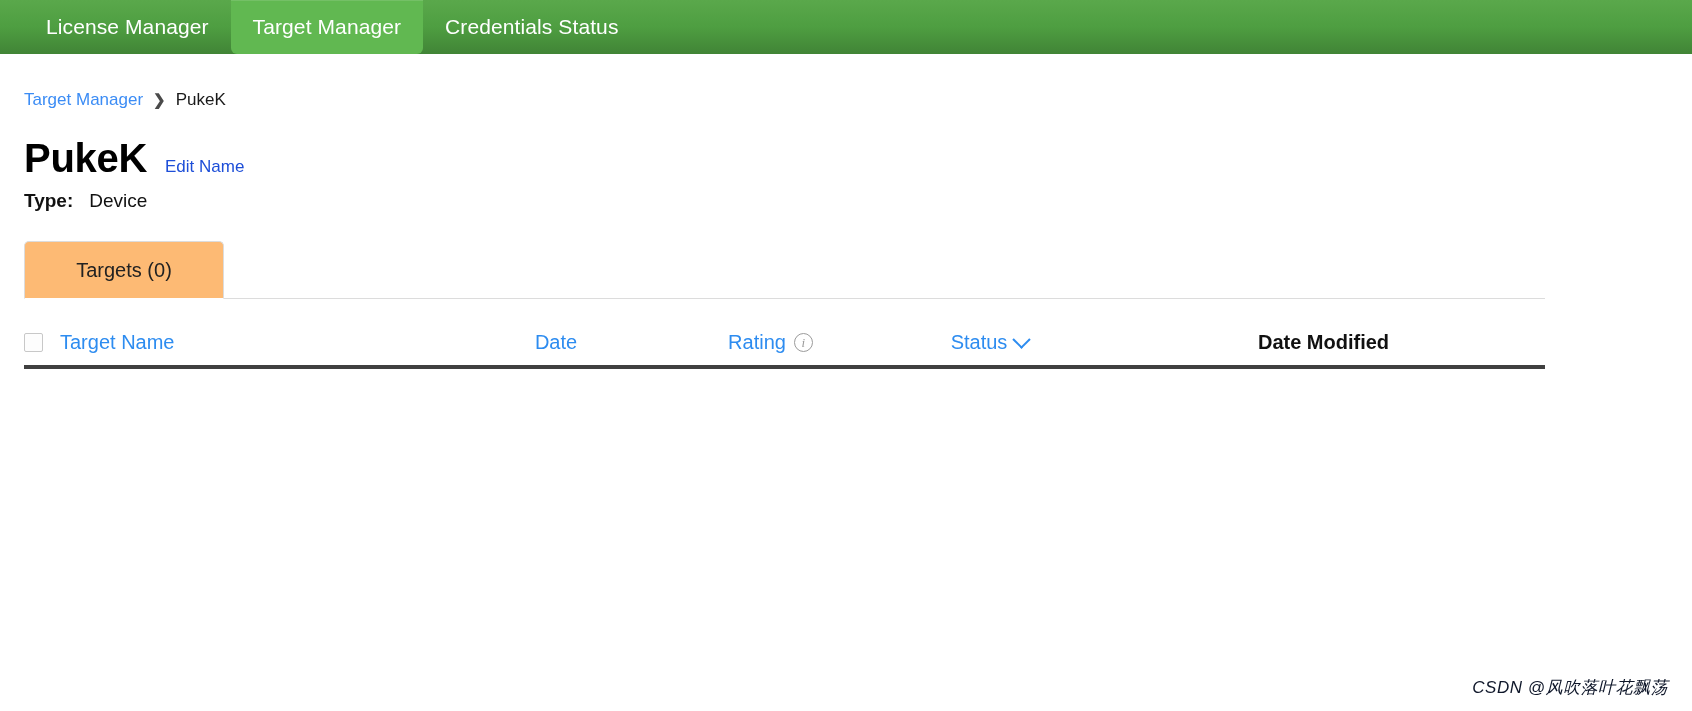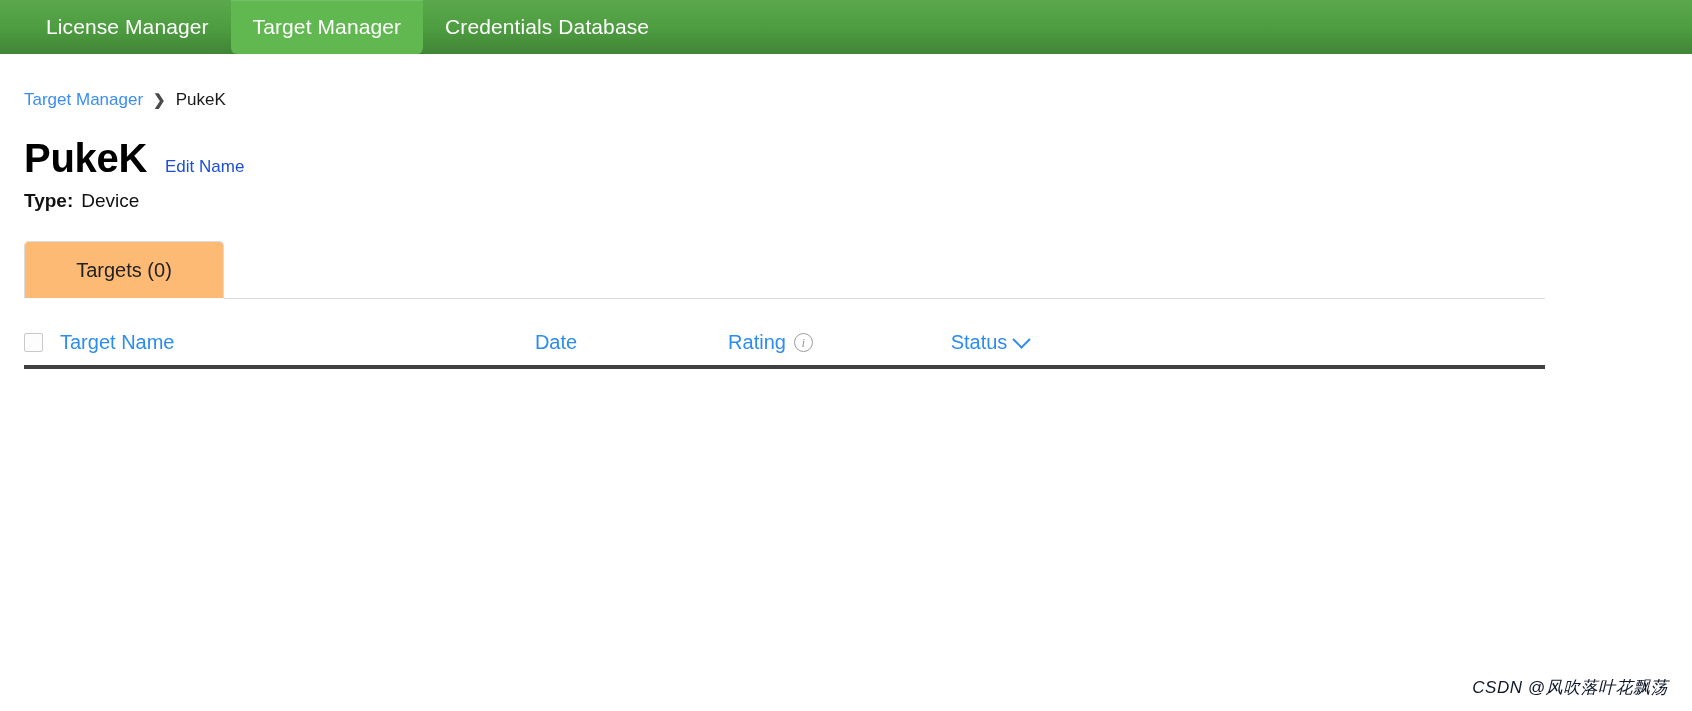--- a/index.html
+++ b/index.html
@@ -87,21 +87,21 @@
     color: #1d4ed8;
     cursor: pointer;
   }
 
   .type-row {
     margin-top: 12px;
     font-size: 19px;
     color: #111;
   }
   .type-row .type-label { font-weight: bold; }
-  .type-row .type-value { font-weight: normal; margin-left: 8px; }
+  .type-row .type-value { font-weight: normal; margin-left: 16px; }
 
   
   .tabstrip {
     margin-top: 29px;
     position: relative;
     height: 58px;
     width: 1521px;
   }
   .tabstrip::after {
     content: "";
@@ -249,21 +249,21 @@
 <body>
 
 <div class="topnav">
   <div class="nav-tab">
     <span>License Manager</span>
   </div>
   <div class="nav-tab active">
     <span>Target Manager</span>
   </div>
   <div class="nav-tab">
-    <span>Credentials Database</span>
+    <span>Credentials Status</span>
   </div>
 </div>
 
 <div class="page">
 
   <div class="breadcrumb">
     <span class="crumb-link">Target Manager</span>
     <span class="crumb-sep">❯</span>
     <span class="crumb-current">PukeK</span>
   </div>
@@ -308,20 +308,25 @@
         </div>
       </div>
 
       <div class="col-status">
         <div class="th">
           <span>Status</span>
           <span class="chev"></span>
         </div>
       </div>
 
+      <div class="col-date">
+        <div class="th static">
+          <span>Date Modified</span>
+        </div>
+      </div>
 
     </div>
     <div class="tbody"></div>
   </div>
 
 </div>
 
 <div class="watermark">CSDN @风吹落叶花飘荡</div>
 
 </body></html>

